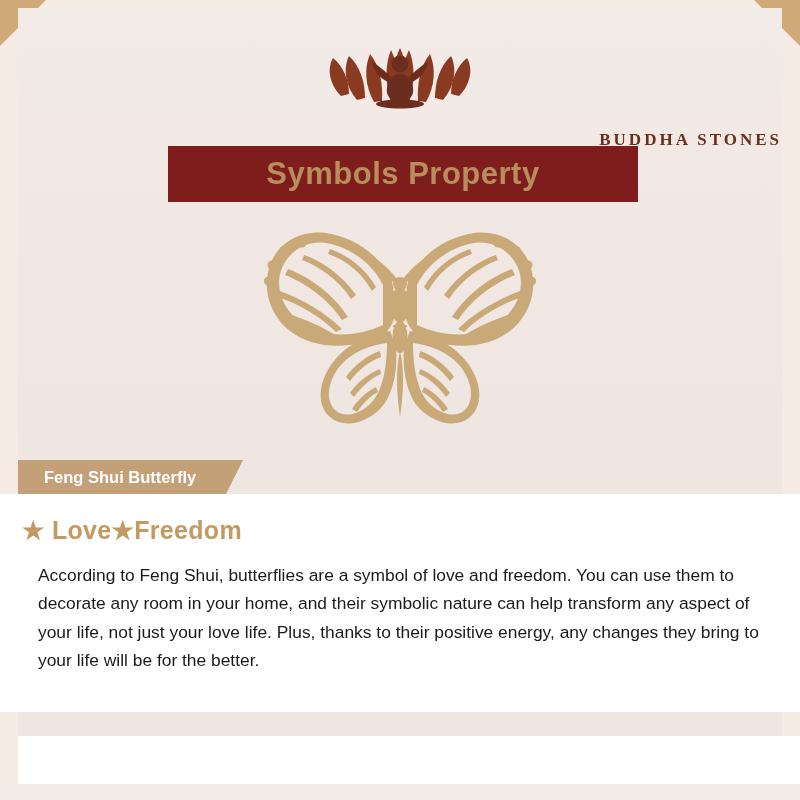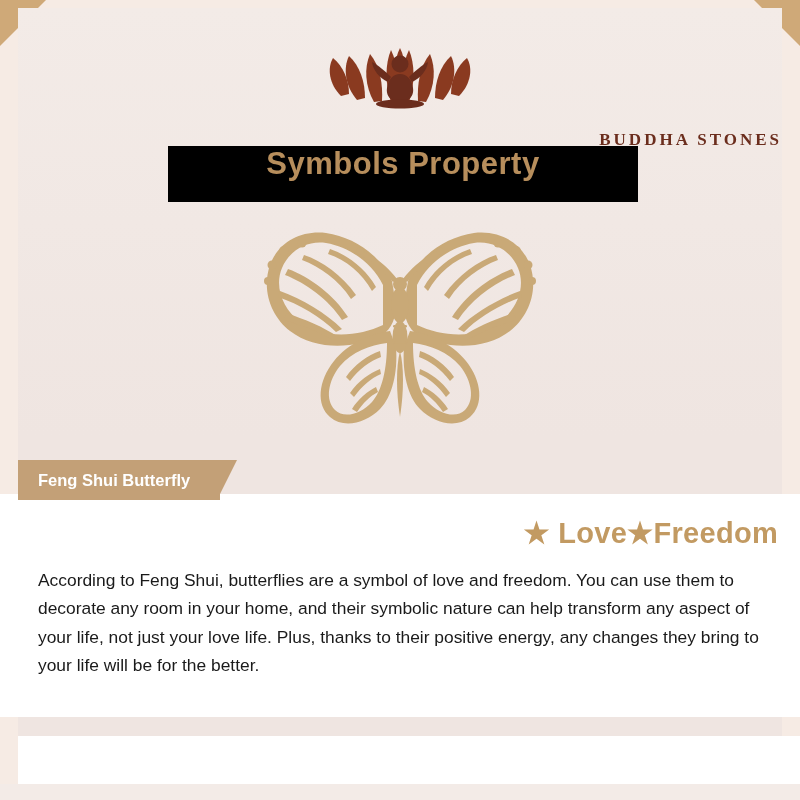--- a/index.html
+++ b/index.html
@@ -84,22 +84,23 @@
     text-align: right;
   }
 
   
   .title-band {
     position: absolute;
     left: 150px;
     top: 138px;
     width: 470px;
     height: 56px;
-    background: #000000;
+    background: #7f1d1d;
     display: flex;
+    align-items: center;
     justify-content: center;
   }
   .title-band .title-text {
     font-size: 31px;
     font-weight: bold;
     color: #b78e5c;
     letter-spacing: 0.5px;
   }
 
   
@@ -112,28 +113,28 @@
     display: flex;
     align-items: center;
     justify-content: center;
   }
 
   
   .ribbon {
     position: absolute;
     left: 0;
     top: 452px;
-    height: 40px;
+    height: 34px;
     background: #c3a077;
     color: #ffffff;
     font-size: 16.5px;
     font-weight: bold;
     display: flex;
     align-items: center;
-    padding-left: 20px;
+    padding-left: 26px;
     padding-right: 30px;
     box-sizing: border-box;
     z-index: 5;
   }
   .ribbon::after {
     content: "";
     position: absolute;
     right: -17px;
     top: 0;
     width: 0; height: 0;
@@ -146,22 +147,22 @@
     position: absolute;
     left: 0;
     top: 486px;
     width: 800px;
     background: #ffffff;
     padding: 18px 22px 22px 22px;
     box-sizing: border-box;
     margin-left: -18px;
   }
   .subtitle {
-    text-align: right;
-    font-size: 29px;
+    text-align: left;
+    font-size: 25px;
     font-weight: bold;
     color: #c29a62;
     margin: 4px 0 12px 0;
     letter-spacing: 0.3px;
   }
   .subtitle .star { color: #c29a62; }
   .body-copy {
     font-size: 17.4px;
     line-height: 1.63;
     color: #1a1a1a;

